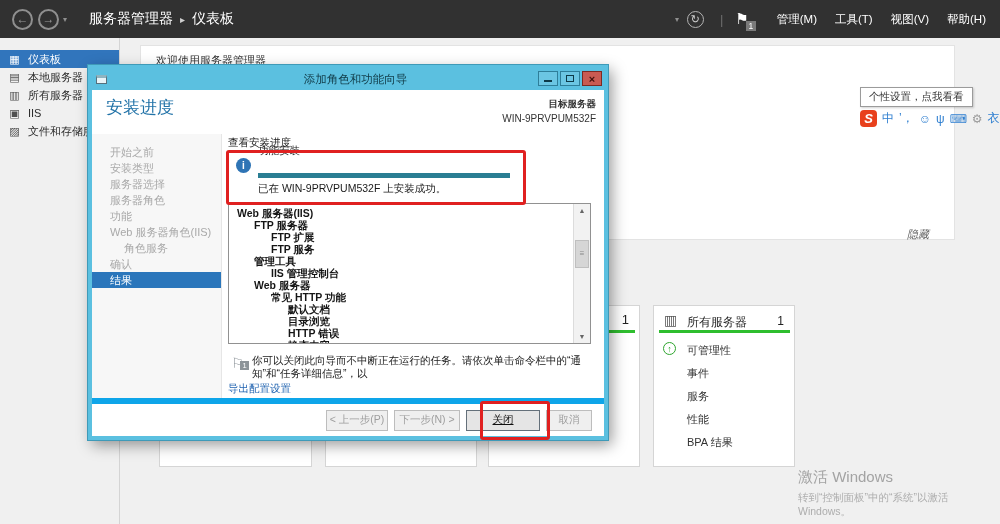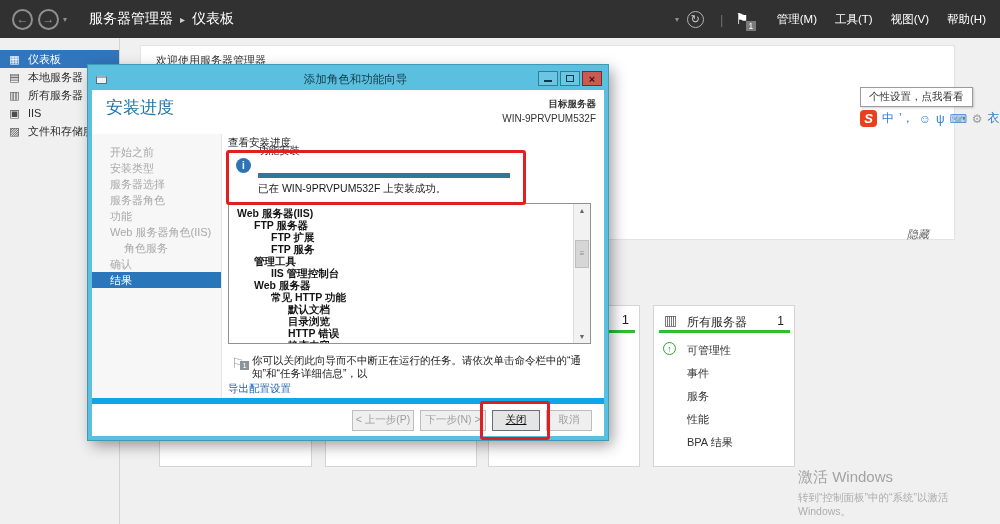--- a/index.html
+++ b/index.html
@@ -109,21 +109,21 @@
   .note-flag{position:absolute;left:139px;top:265px;font-size:14px;color:#9aa0a5;}
   .note-flag .badge{position:absolute;right:-5px;bottom:1px;background:#8d9499;color:#fff;
                     font-size:7.5px;padding:0 2px;line-height:9px;}
   .note-txt{position:absolute;left:160px;top:264px;width:342px;font-size:10.5px;color:#1a1a1a;line-height:12.5px;}
   .export{position:absolute;left:136px;top:292px;font-size:10.5px;color:#1f62b0;}
   .dlg-footer{position:absolute;left:0;right:0;bottom:0;height:32px;border-top:6px solid #0ea5e9;
               display:flex;align-items:center;justify-content:flex-end;gap:6px;padding-right:12px;background:#fff;}
   .btn{height:21px;font-size:10.5px;display:flex;align-items:center;justify-content:center;
        background:#efefef;border:1px solid #bdbdbd;color:#9e9e9e;box-sizing:border-box;}
   .btn.enabled{background:#e5e5e5;border:1px solid #64707a;color:#111;}
-  .w62{width:62px;}.w66{width:66px;}.w50{width:48px;text-decoration:underline;}.w46{width:46px;}
+  .w62{width:62px;}.w66{width:66px;}.w50{width:74px;text-decoration:underline;}.w46{width:46px;}
 
   
   .ann{position:absolute;border:3px solid #e02020;border-radius:3px;z-index:30;}
   #ann1{left:226px;top:150px;width:294px;height:49px;}
   #ann2{left:480px;top:401px;width:64px;height:33px;}
 </style>
 </head>
 <body>
 
 <div id="topbar">

